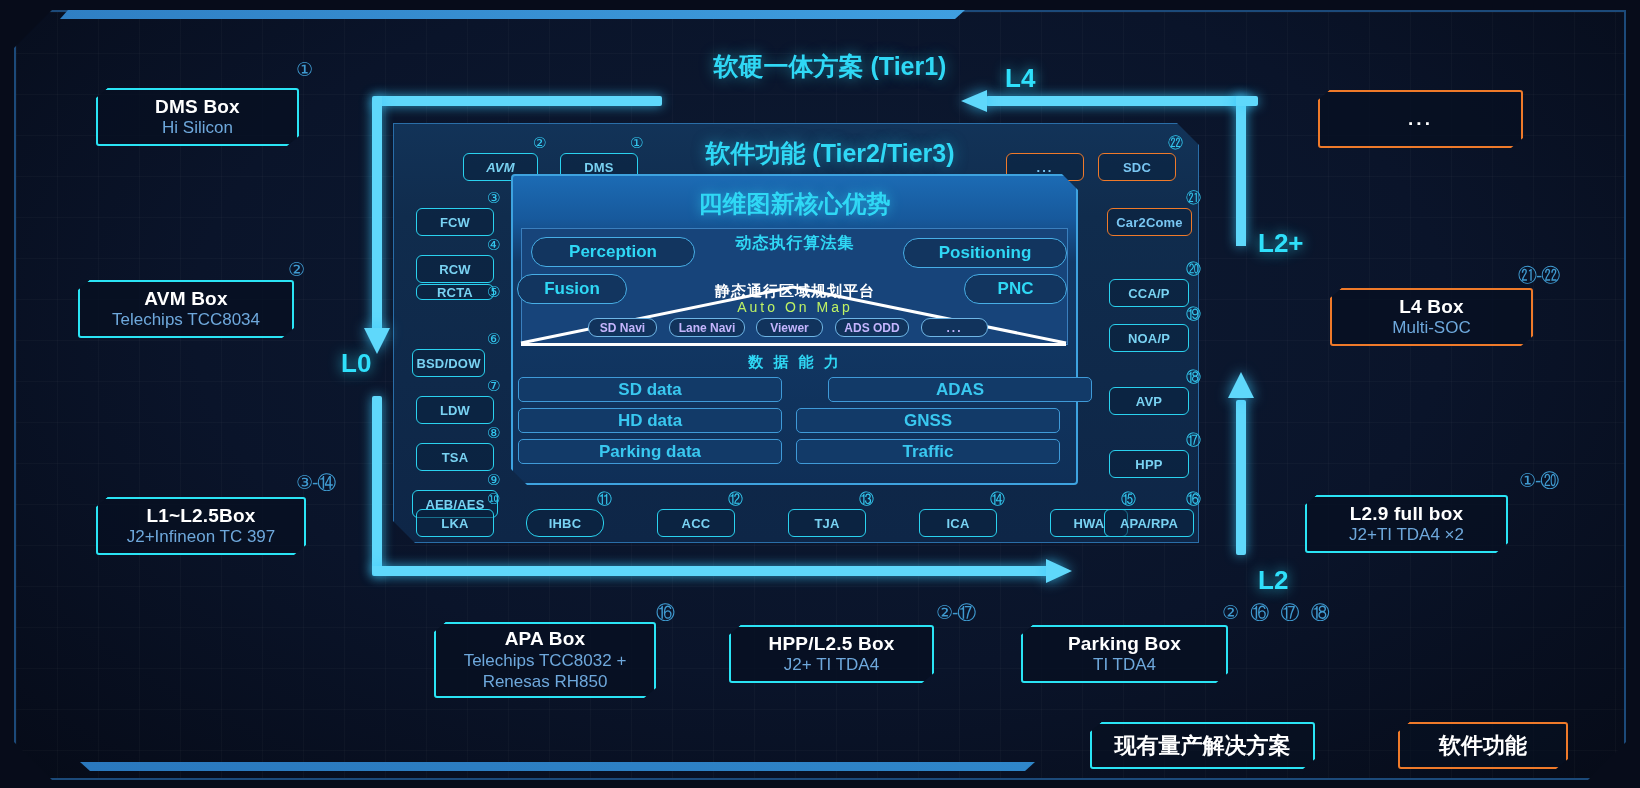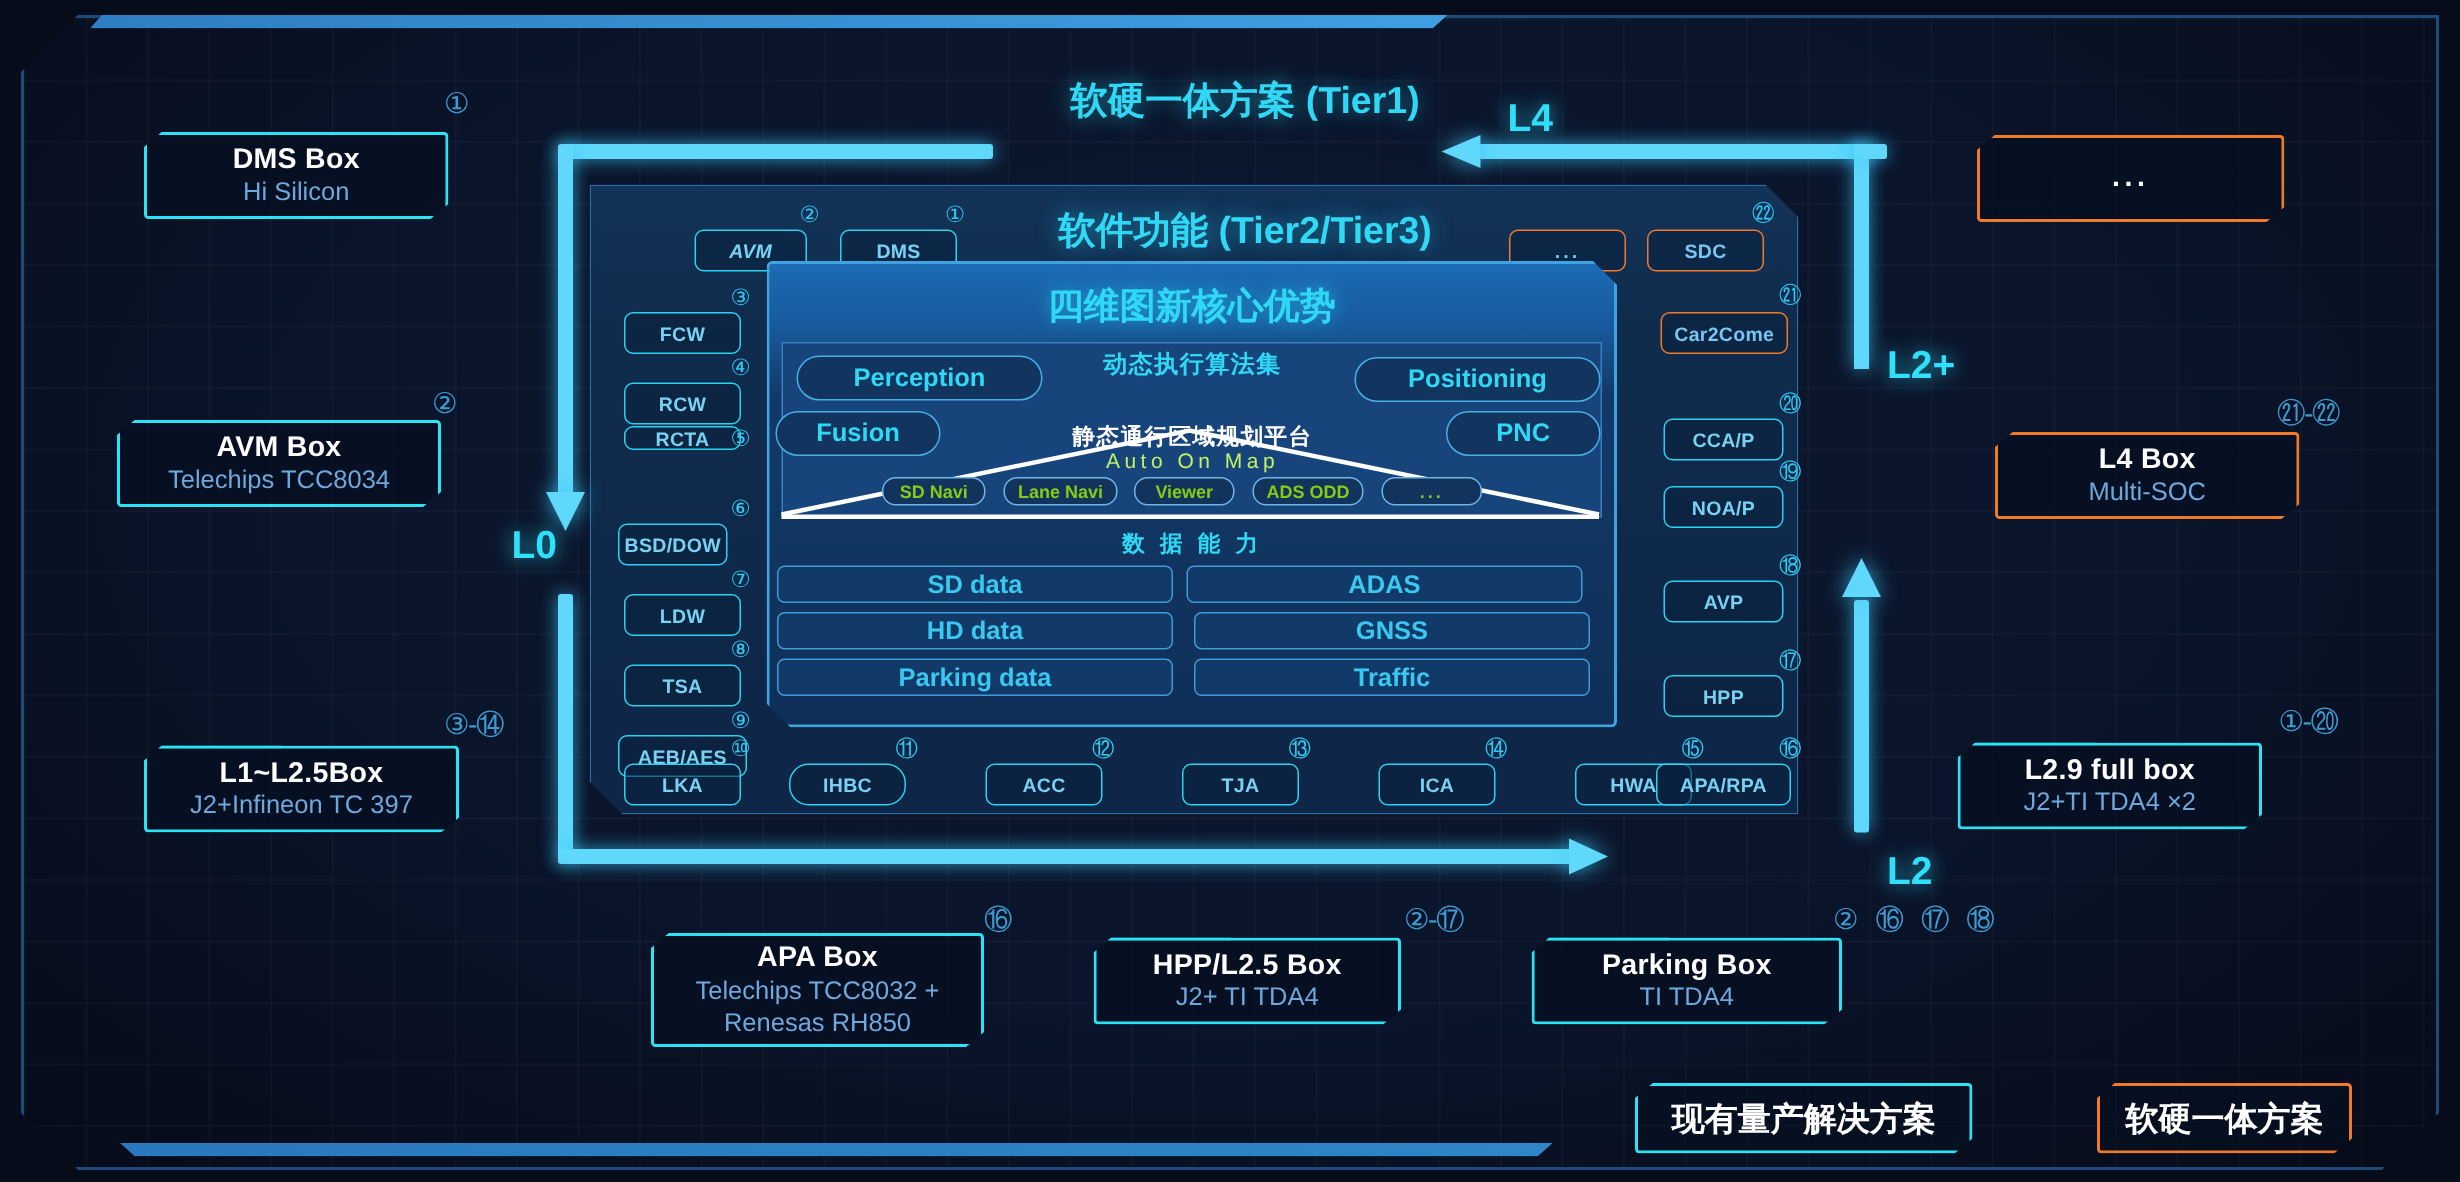--- a/index.html
+++ b/index.html
@@ -114,21 +114,21 @@
     position:absolute; left:660px; top:299px; width:270px; text-align:center;
     color:#bef264; font-size:14px; letter-spacing:3px;
   }
   .pill{
     position:absolute; border:1.8px solid #47aee6; border-radius:15px;
     background:#12355f; color:#2fd8f5; font-size:17px; font-weight:bold;
     display:flex; align-items:center; justify-content:center;
   }
   .minitag{
     position:absolute; border:1.4px solid #6fb6e6; border-radius:9px;
-    background:#11335c; color:#84cc16; font-size:12px; font-weight:bold;
+    background:#11335c; color:#c4b5fd; font-size:12px; font-weight:bold;
     display:flex; align-items:center; justify-content:center; height:19px;
   }
   .data-cn{
     position:absolute; left:660px; top:353px; width:270px; text-align:center;
     color:#2fd8f5; font-size:15px; font-weight:bold; letter-spacing:3px;
   }
   .dbar{
     position:absolute; height:25px; border:1.6px solid #3f9ad8; border-radius:5px;
     background:#123congrats; background:#123a68; color:#39c8f0; font-size:17px; font-weight:bold;
     display:flex; align-items:center; justify-content:center;
@@ -405,31 +405,31 @@
   <div class="dbar" style="left:518px;top:377px;width:264px;">
     <span>SD data</span>
     </div>
   <div class="dbar" style="left:518px;top:408px;width:264px;">
     <span>HD data</span>
     </div>
   <div class="dbar" style="left:518px;top:439px;width:264px;">
     <span>Parking data</span>
     </div>
 
-  <div class="dbar" style="left:791px;top:377px;width:264px;">
+  <div class="dbar" style="left:828px;top:377px;width:264px;">
     <span>ADAS</span>
     </div>
   <div class="dbar" style="left:796px;top:408px;width:264px;">
     <span>GNSS</span>
     </div>
   <div class="dbar" style="left:796px;top:439px;width:264px;">
     <span>Traffic</span>
     </div>
 
   <div class="legend" style="left:1090px;top:722px;width:225px;">
     <span class="tab"></span>
     <span>现有量产解决方案</span>
   </div>
   <div class="legend orange" style="left:1398px;top:722px;width:170px;">
     <span class="tab"></span>
-    <span>软硬一体方案</span>
+    <span>软件功能</span>
   </div>
 </div>
 
 </body></html>

